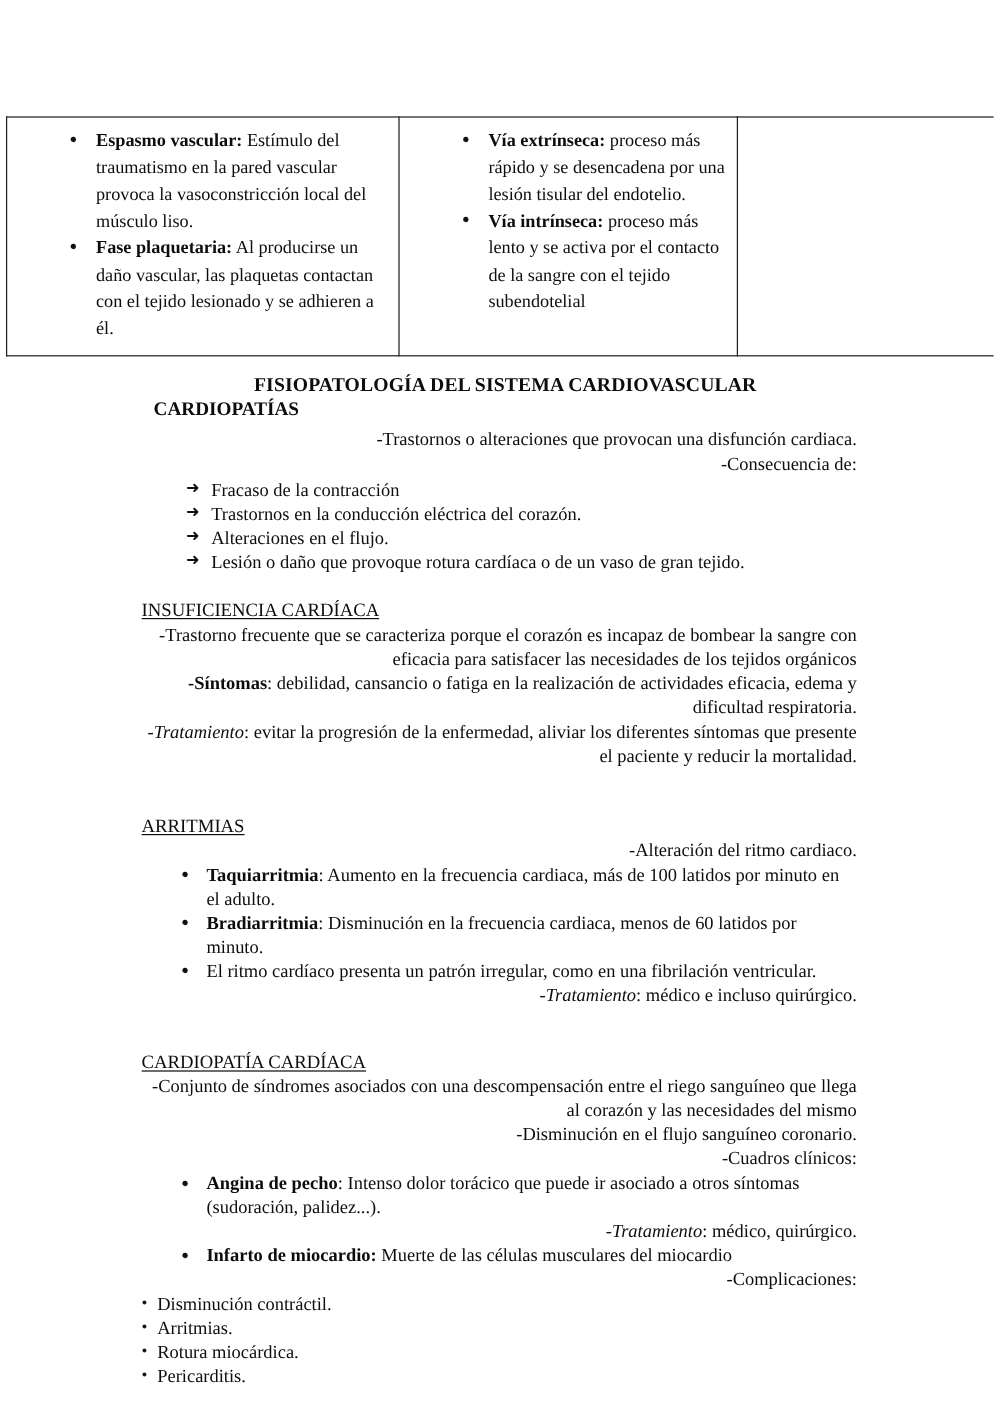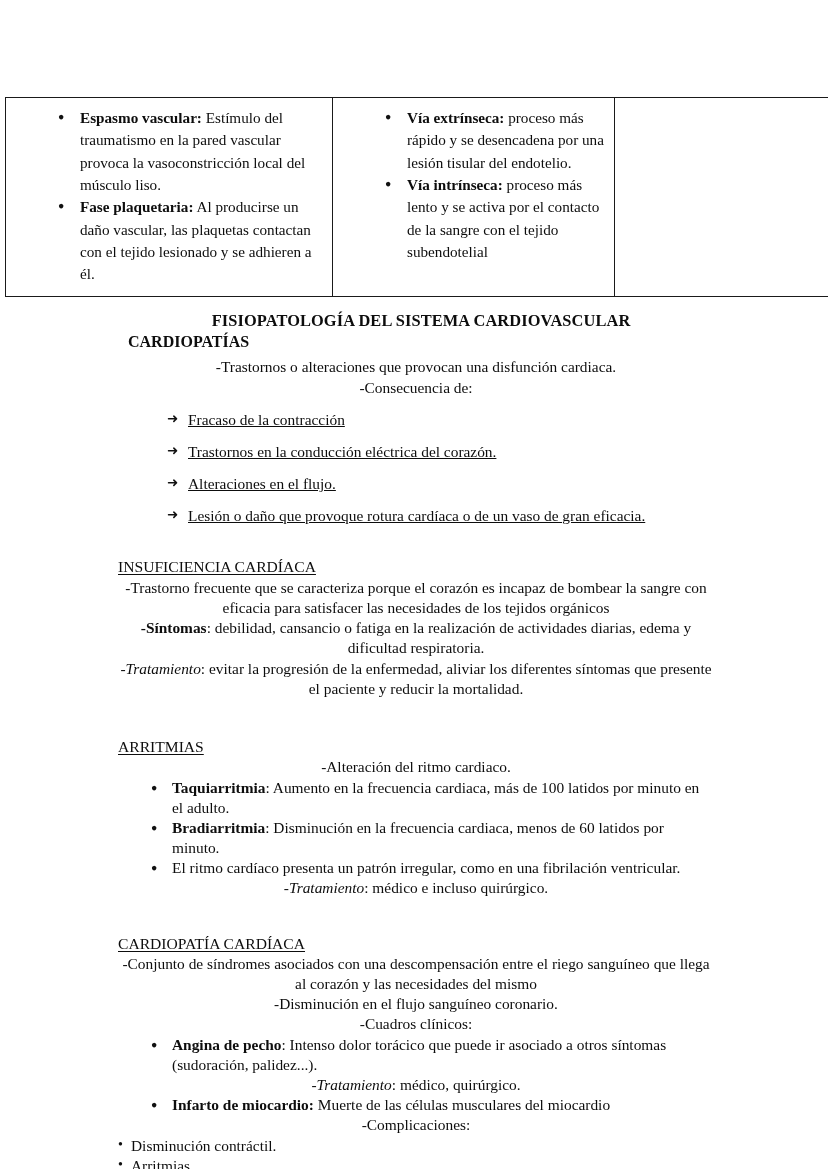--- a/index.html
+++ b/index.html
@@ -90,21 +90,21 @@
     font-weight: bold;
     font-size: 16.0px;
     text-align: left;
     margin: 0 0 4px 0;
     padding-left: 10px;
   }
 
   .para {
     margin: 0;
     padding: 0;
-    text-align: center;
+    text-align: right;
   }
 
   .heading-ul {
     margin: 19px 0 0 0;
     padding: 0;
     display: inline-block;
     text-decoration: underline;
     text-underline-offset: 2px;
     font-size: 15.6px;
   }
@@ -112,22 +112,21 @@
 
   
   ul.arrowlist {
     margin: 1px 0 0 0;
     padding: 0 0 0 37px;
     list-style: none;
   }
   ul.arrowlist > li {
     position: relative;
     padding: 0 0 0 21px;
-    margin: 12px;
-    text-decoration: underline;
+    margin: 0;
   }
   ul.arrowlist > li::before {
     content: "\279C";
     position: absolute;
     left: 0;
     top: 0;
     font-size: 13.5px;
     font-family: "DejaVu Sans", sans-serif;
     color: #111;
   }
@@ -208,28 +207,28 @@
     <div class="title-main">FISIOPATOLOGÍA DEL SISTEMA CARDIOVASCULAR</div>
     <div class="title-sub">CARDIOPATÍAS</div>
 
     <p class="para">-Trastornos o alteraciones que provocan una disfunción cardiaca.</p>
     <p class="para">-Consecuencia de:</p>
 
     <ul class="arrowlist">
       <li>Fracaso de la contracción</li>
       <li>Trastornos en la conducción eléctrica del corazón.</li>
       <li>Alteraciones en el flujo.</li>
-      <li>Lesión o daño que provoque rotura cardíaca o de un vaso de gran eficacia.</li>
+      <li>Lesión o daño que provoque rotura cardíaca o de un vaso de gran tejido.</li>
     </ul>
 
     <div class="heading-wrap">
       <span class="heading-ul">INSUFICIENCIA CARDÍACA</span>
     </div>
     <p class="para">-Trastorno frecuente que se caracteriza porque el corazón es incapaz de bombear la sangre con eficacia para satisfacer las necesidades de los tejidos orgánicos</p>
-    <p class="para"><b>-Síntomas</b><span>: debilidad, cansancio o fatiga en la realización de actividades diarias, edema y dificultad respiratoria.</span></p>
+    <p class="para"><b>-Síntomas</b><span>: debilidad, cansancio o fatiga en la realización de actividades eficacia, edema y dificultad respiratoria.</span></p>
     <p class="para"><span>-</span><i>Tratamiento</i><span>: evitar la progresión de la enfermedad, aliviar los diferentes síntomas que presente el paciente y reducir la mortalidad.</span></p>
 
     <div class="spacer"></div>
 
     <div class="heading-wrap">
       <span class="heading-ul">ARRITMIAS</span>
     </div>
     <p class="para">-Alteración del ritmo cardiaco.</p>
     <ul class="dotlist">
       <li><b>Taquiarritmia</b><span>: Aumento en la frecuencia cardiaca, más de 100 latidos por minuto en el adulto.</span></li>

